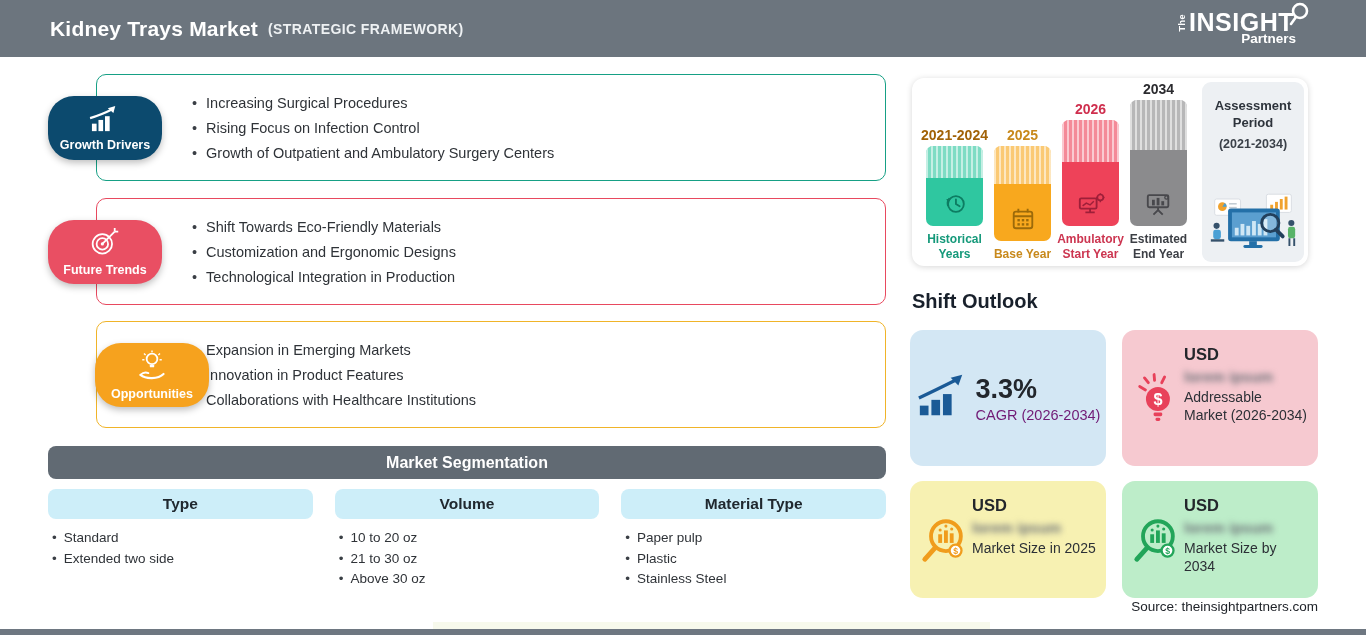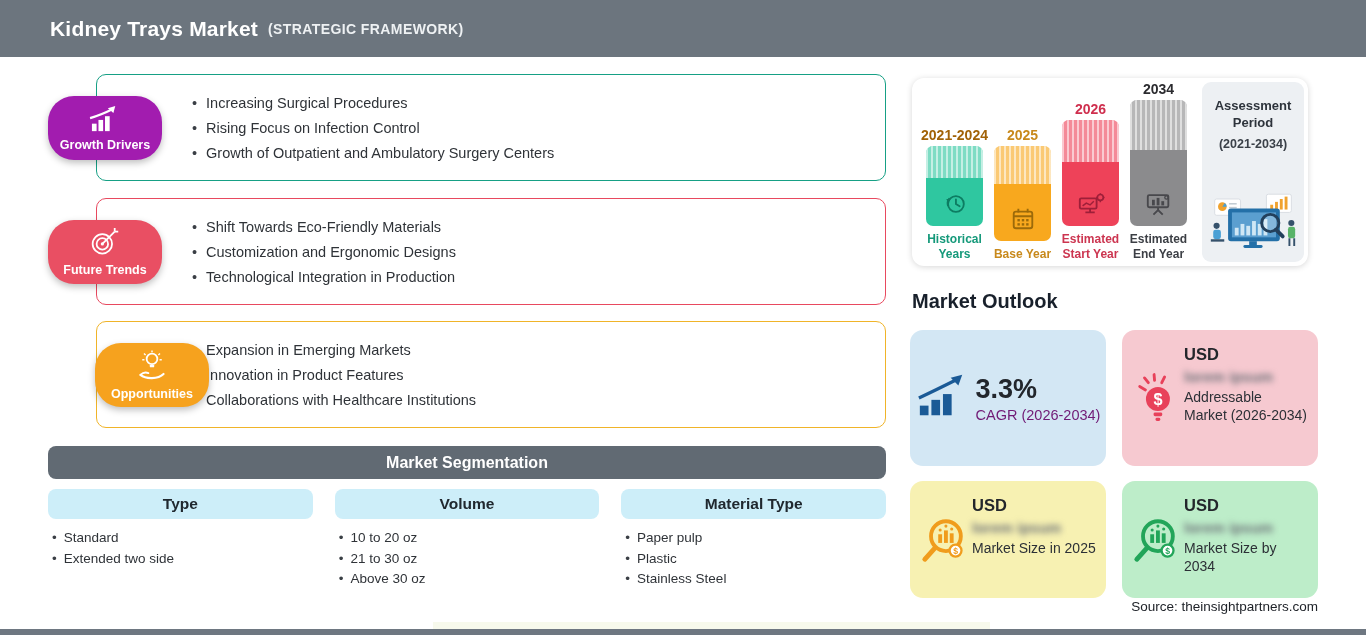--- a/index.html
+++ b/index.html
@@ -22,21 +22,21 @@
   
   .fw-row { position:absolute; left:48px; width:838px; height:107px; }
   .fw-box { position:absolute; left:48px; right:0; top:0; bottom:0; border:1.6px solid; border-radius:10px;
             background:#fff; display:flex; flex-direction:column; justify-content:center; gap:9px; padding-left:95px; }
   .box-growth { border-color:#16a085; }
   .box-trends { border-color:#e8495f; }
   .box-opps   { border-color:#f0b429; }
   .fw-badge { position:absolute; left:0; top:22px; width:114px; height:64px; border-radius:26px; z-index:2;
               display:flex; flex-direction:column; align-items:center; justify-content:center; gap:1px;
               color:#fff; box-shadow:0 3px 7px rgba(0,0,0,.25); }
-  .badge-growth { background:#a21caf; }
+  .badge-growth { background:#0c4a6e; }
   .badge-trends { background:#e94f63; }
   .badge-opps   { background:#f6a21e;margin-left:47px; }
   .blabel { font-size:12.5px; font-weight:700; }
   .fw-item { font-size:14.5px; color:#2f3338; display:flex; align-items:baseline; }
   .fw-item::before { content:"•"; margin-right:9px; color:#3a3f45; }
 
   
   .seg-bar { position:absolute; left:48px; top:446px; width:838px; height:33px; background:#616a73;
              border-radius:8px; display:flex; align-items:center; justify-content:center;
              color:#fff; font-weight:700; font-size:16px; }
@@ -91,20 +91,33 @@
   .bottom-bar { position:absolute; left:0; right:0; bottom:0; height:6px; background:#6e7781; }
 </style>
 </head>
 <body>
 
 <div class="page">
 
   <div class="header">
     <span class="title">Kidney Trays Market</span>
     <span class="subtitle">(STRATEGIC FRAMEWORK)</span>
+    <div class="logo">
+      <div class="logo-row">
+        <span class="logo-the">The</span>
+        <span class="logo-insight">INSIGHT</span>
+        <span class="logo-loop">
+          <svg width="22" height="28" viewBox="0 0 22 28">
+            <circle cx="12" cy="9" r="7" fill="none" stroke="#fff" stroke-width="2.6"></circle>
+            <line x1="8" y1="15" x2="3" y2="22" stroke="#fff" stroke-width="2.6" stroke-linecap="round"></line>
+          </svg>
+        </span>
+      </div>
+      <div class="logo-partners">Partners</div>
+    </div>
   </div>
 
   <div class="fw-row" style="top:74px">
     <div class="fw-badge badge-growth">
       <span>
         <svg width="38" height="28" viewBox="0 0 40 30">
           <rect x="6" y="20" width="5" height="8" fill="#fff"></rect>
           <rect x="13" y="16" width="5" height="12" fill="#fff"></rect>
           <rect x="20" y="12" width="5" height="16" fill="#fff"></rect>
           <path d="M4 14 Q15 11 29 4" stroke="#fff" stroke-width="2.4" fill="none"></path>
@@ -261,21 +274,21 @@
         <div class="tl-year yr-r">2026</div>
         <div class="tl-bar" style="--c:#ee4259;height:106px">
           <svg width="28" height="26" viewBox="0 0 30 26">
             <rect x="3" y="7" width="18" height="11" rx="1.5" fill="none" stroke="#9e1f39" stroke-width="2"></rect>
             <path d="M6 15 l4 -3 l4 2 l4 -4" fill="none" stroke="#9e1f39" stroke-width="1.6"></path>
             <path d="M9 22 h10 M14 18 v4" stroke="#9e1f39" stroke-width="2"></path>
             <circle cx="25" cy="6" r="3.2" fill="none" stroke="#9e1f39" stroke-width="1.8"></circle>
             <path d="M25 1.5 v1.5 M25 9.5 v1.5 M20.5 6 h1.5 M28 6 h1.5" stroke="#9e1f39" stroke-width="1.6"></path>
           </svg>
         </div>
-        <div class="tl-label lb-r">Estimated Start Year</div>
+        <div class="tl-label lb-r">Ambulatory Start Year</div>
       </div>
       <div class="tl-group">
         <div class="tl-year yr-k">2034</div>
         <div class="tl-bar" style="--c:#8b8b8d;height:126px">
           <svg width="28" height="27" viewBox="0 0 30 28">
             <rect x="3" y="5" width="22" height="13" rx="1.5" fill="none" stroke="#48484c" stroke-width="2"></rect>
             <rect x="7.5" y="10" width="3" height="6" fill="#48484c"></rect>
             <rect x="12.5" y="8" width="3" height="8" fill="#48484c"></rect>
             <rect x="17.5" y="11.5" width="3" height="4.5" fill="#48484c"></rect>
             <circle cx="23" cy="7.5" r="1.8" fill="none" stroke="#48484c" stroke-width="1.4"></circle>
@@ -316,21 +329,21 @@
           <rect x="6.5" y="40" width="8" height="10" rx="2.5" fill="#4aa0d5"></rect>
           <rect x="4" y="50" width="14" height="2.5" fill="#35516b"></rect>
           <circle cx="88" cy="33" r="3.2" fill="#35516b"></circle>
           <rect x="84.5" y="37" width="7.5" height="12" rx="2.5" fill="#58b368"></rect>
           <path d="M86 49 v8 M91 49 v8" stroke="#35516b" stroke-width="2"></path>
         </svg>
       </div>
     </div>
   </div>
 
-  <div class="outlook-heading">Market Outlook</div>
+  <div class="outlook-heading">Shift Outlook</div>
 
   <div class="card card-cagr">
     <span>
       <svg width="52" height="44" viewBox="0 0 54 44">
         <rect x="4" y="32" width="9" height="10" fill="#1a5a96"></rect>
         <rect x="16" y="26" width="9" height="16" fill="#1a5a96"></rect>
         <rect x="28" y="20" width="9" height="22" fill="#1a5a96"></rect>
         <path d="M3 24 Q20 16 44 4" fill="none" stroke="#1a5a96" stroke-width="3.4"></path>
         <polygon points="48,0 36,3 44,11" fill="#1a5a96"></polygon>
       </svg>

